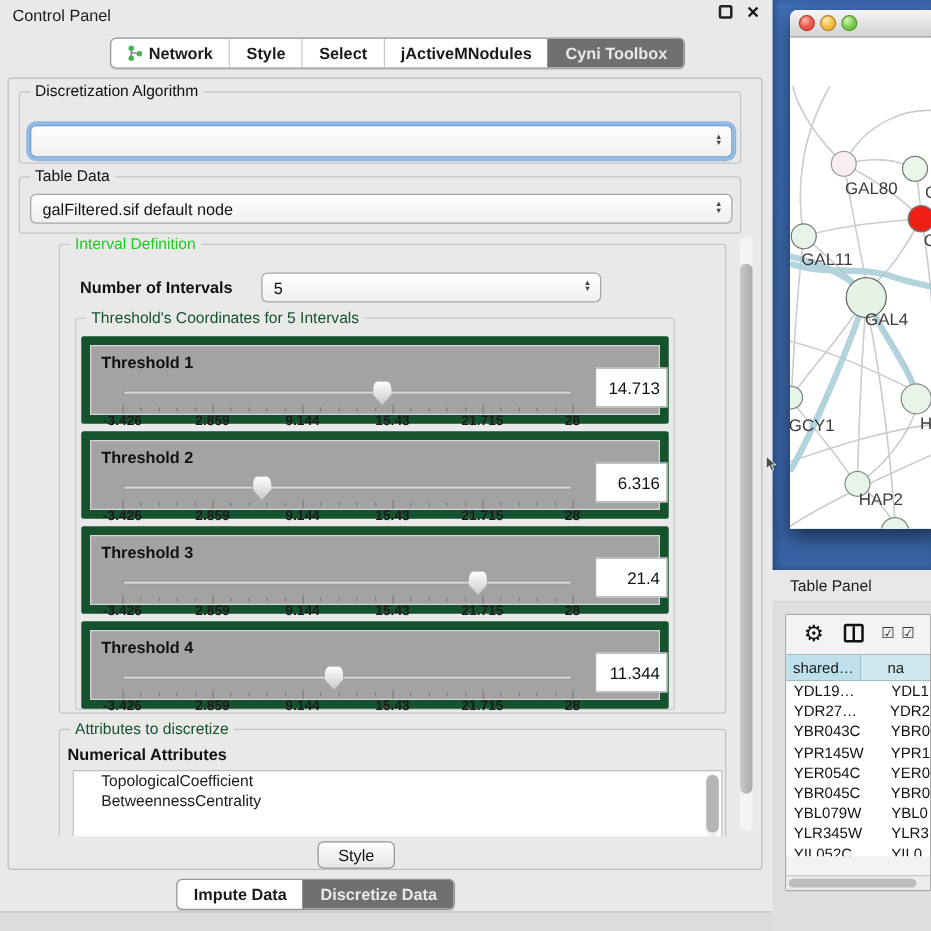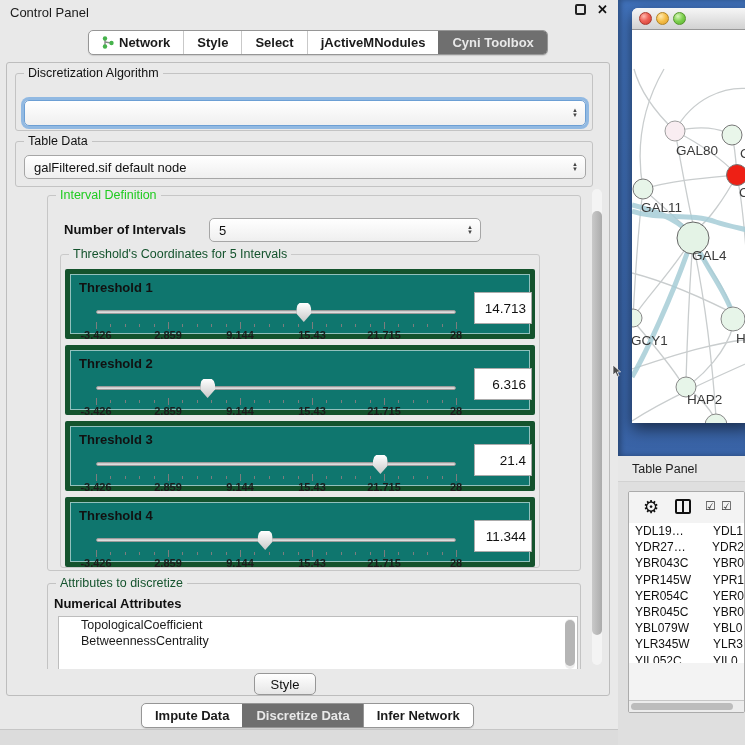--- a/index.html
+++ b/index.html
@@ -38,21 +38,21 @@
   .popup .prompt{height:19px;text-align:center;color:#b4b4b4;font-size:13px}
   .popup .item{height:17px;font-size:13.5px;color:#0c0c0c;padding-left:2px;line-height:17px}
   .popup .item.bold{font-weight:bold}
 
   
   .scrollpane{position:absolute;left:6px;top:124px;width:592px;height:482px;overflow:hidden}
   .vsb-track{position:absolute;right:3px;top:2px;width:10px;height:476px;background:#f4f4f4;border-radius:6px}
   .vsb-thumb{position:absolute;left:0;top:22px;width:10px;height:424px;background:linear-gradient(to right,#c9c9c9,#ababab);border-radius:6px}
 
   
-  .thr-panel{position:absolute;left:4px;width:470px;height:70px;border:5px solid #14532d;border-radius:2px;background:#0f766e;box-shadow:inset 0 0 0 1px rgba(255,255,255,.55)}
+  .thr-panel{position:absolute;left:4px;width:470px;height:70px;border:7px solid #14532d;border-radius:2px;background:#a3a3a3;box-shadow:inset 0 0 0 1px rgba(255,255,255,.55)}
   .plabel{position:absolute;left:9px;top:6px;font-size:13px;font-weight:bold;color:#111}
   .track-zone{position:absolute;left:26px;top:28px;width:360px;height:22px}
   .track{position:absolute;left:0;right:0;top:8px;height:4px;border:1px solid #9b9b9b;border-radius:3px;background:linear-gradient(#c3c3c3,#e6e6e6)}
   .handle{position:absolute;top:1px;width:15px;height:19px;transform:translateX(-50%);background:linear-gradient(#ffffff,#c9c9c9);clip-path:polygon(0 32%,8% 10%,22% 0,78% 0,92% 10%,100% 32%,100% 55%,50% 100%,0 55%);filter:drop-shadow(0 0 1px #707070)}
   .sticks{position:absolute;left:26px;top:48px;width:360px;height:8px}
   .sticks i{position:absolute;width:1px;background:#7d7d7d}
   .sticks i.ma{top:0;height:7px}
   .sticks i.mi{top:2px;height:3px}
   .slabels{position:absolute;left:26px;top:55px;width:360px;height:12px}
   .slabels span{position:absolute;transform:translateX(-50%);font-size:11px;font-weight:bold;color:#1c1c1c;white-space:nowrap}
@@ -370,21 +370,20 @@
           <div class="vsb-thumb"></div>
         </div>
     </div>
 
     <button class="apply-btn">Style</button>
   </div>
 
   <div class="seg bottom-tabs">
     <span class="tab">Impute Data</span>
     <span class="tab sel">Discretize Data</span>
-    <span class="tab">Infer Network</span>
   </div>
   <div class="bottom-strip"></div>
 
   <div class="net-window">
     <div class="mac-win">
       <div class="mac-bar">
         <span class="light red"></span>
         <span class="light yellow"></span>
         <span class="light green"></span>
       </div>
@@ -452,20 +451,24 @@
     <span class="tp-title">Table Panel</span>
   </div>
   <div class="tp-body">
     <div class="tbl">
       <div class="tbl-toolbar">
         <span class="gear">⚙</span>
         <span class="colicon"></span>
         <span class="cbx" style="left:76px">☑</span>
         <span class="cbx" style="left:92px">☑</span>
       </div>
+      <div class="tbl-head">
+        <span class="th1">shared…</span>
+        <span class="th2">na</span>
+      </div>
       <div class="tbl-rows">
           <div class="trow">
             <div class="c1">YDL19…</div>
             <div class="c2">YDL1</div>
           </div>
           <div class="trow">
             <div class="c1">YDR27…</div>
             <div class="c2">YDR2</div>
           </div>
           <div class="trow">

